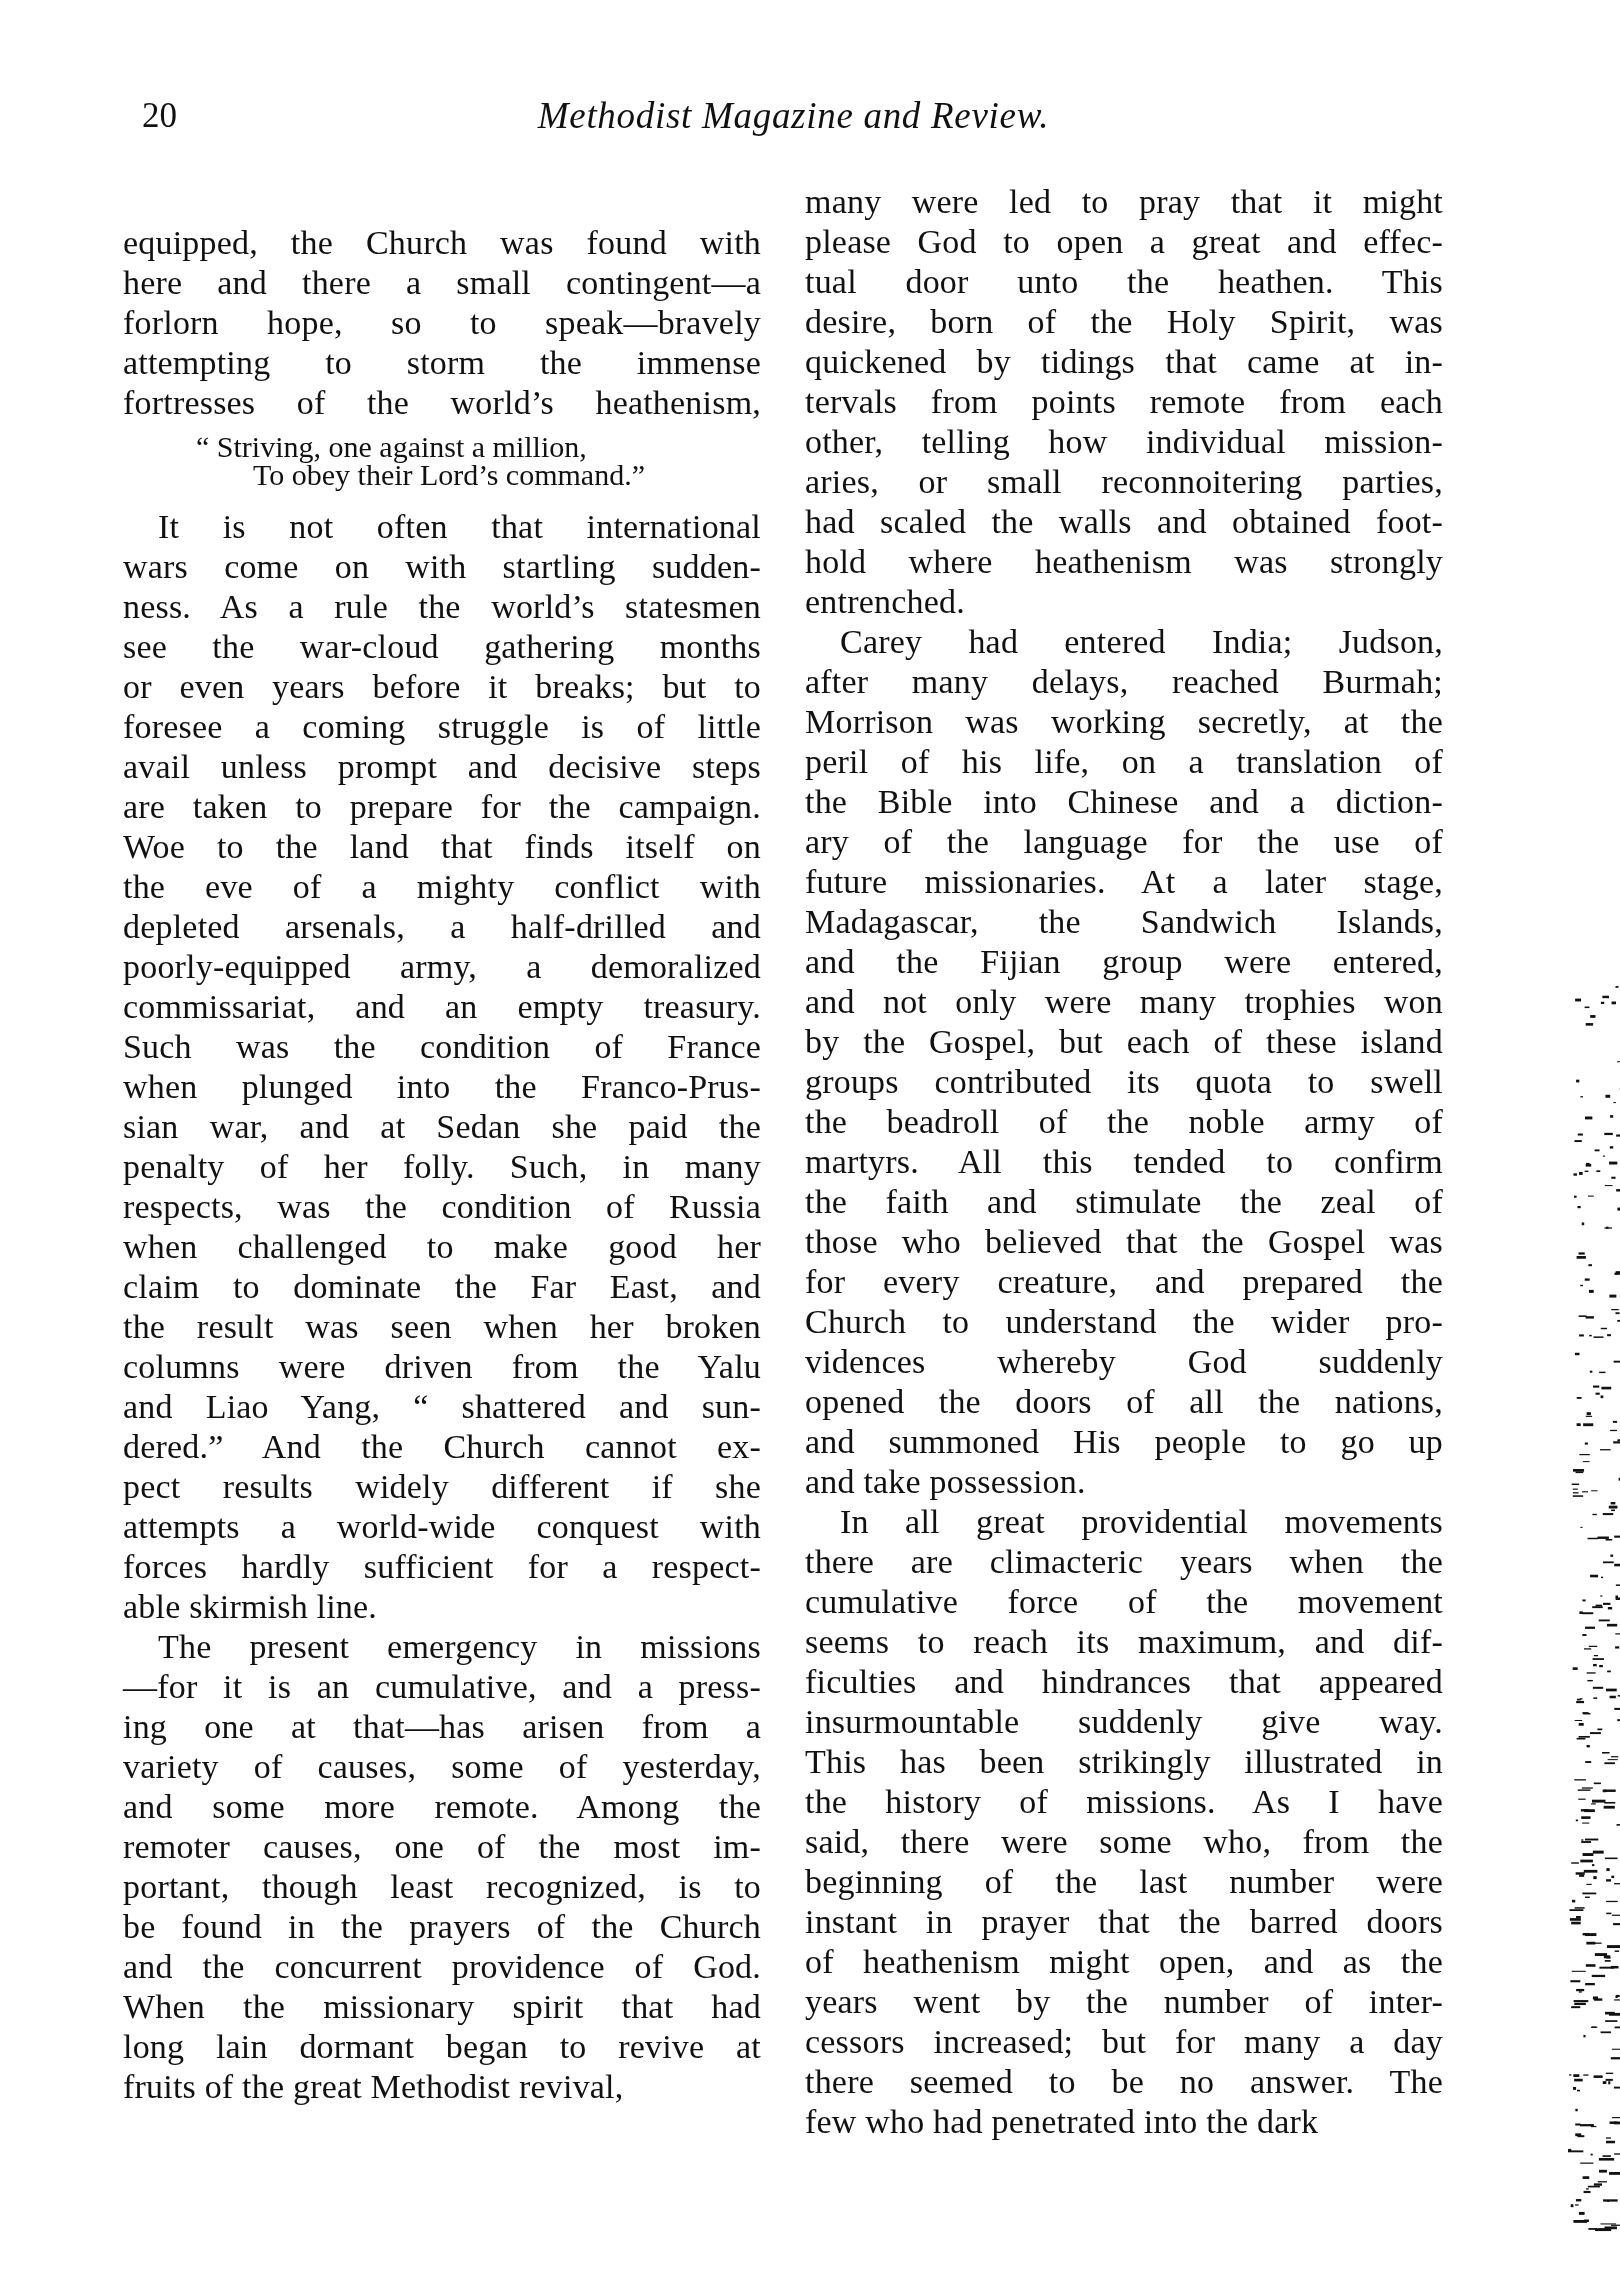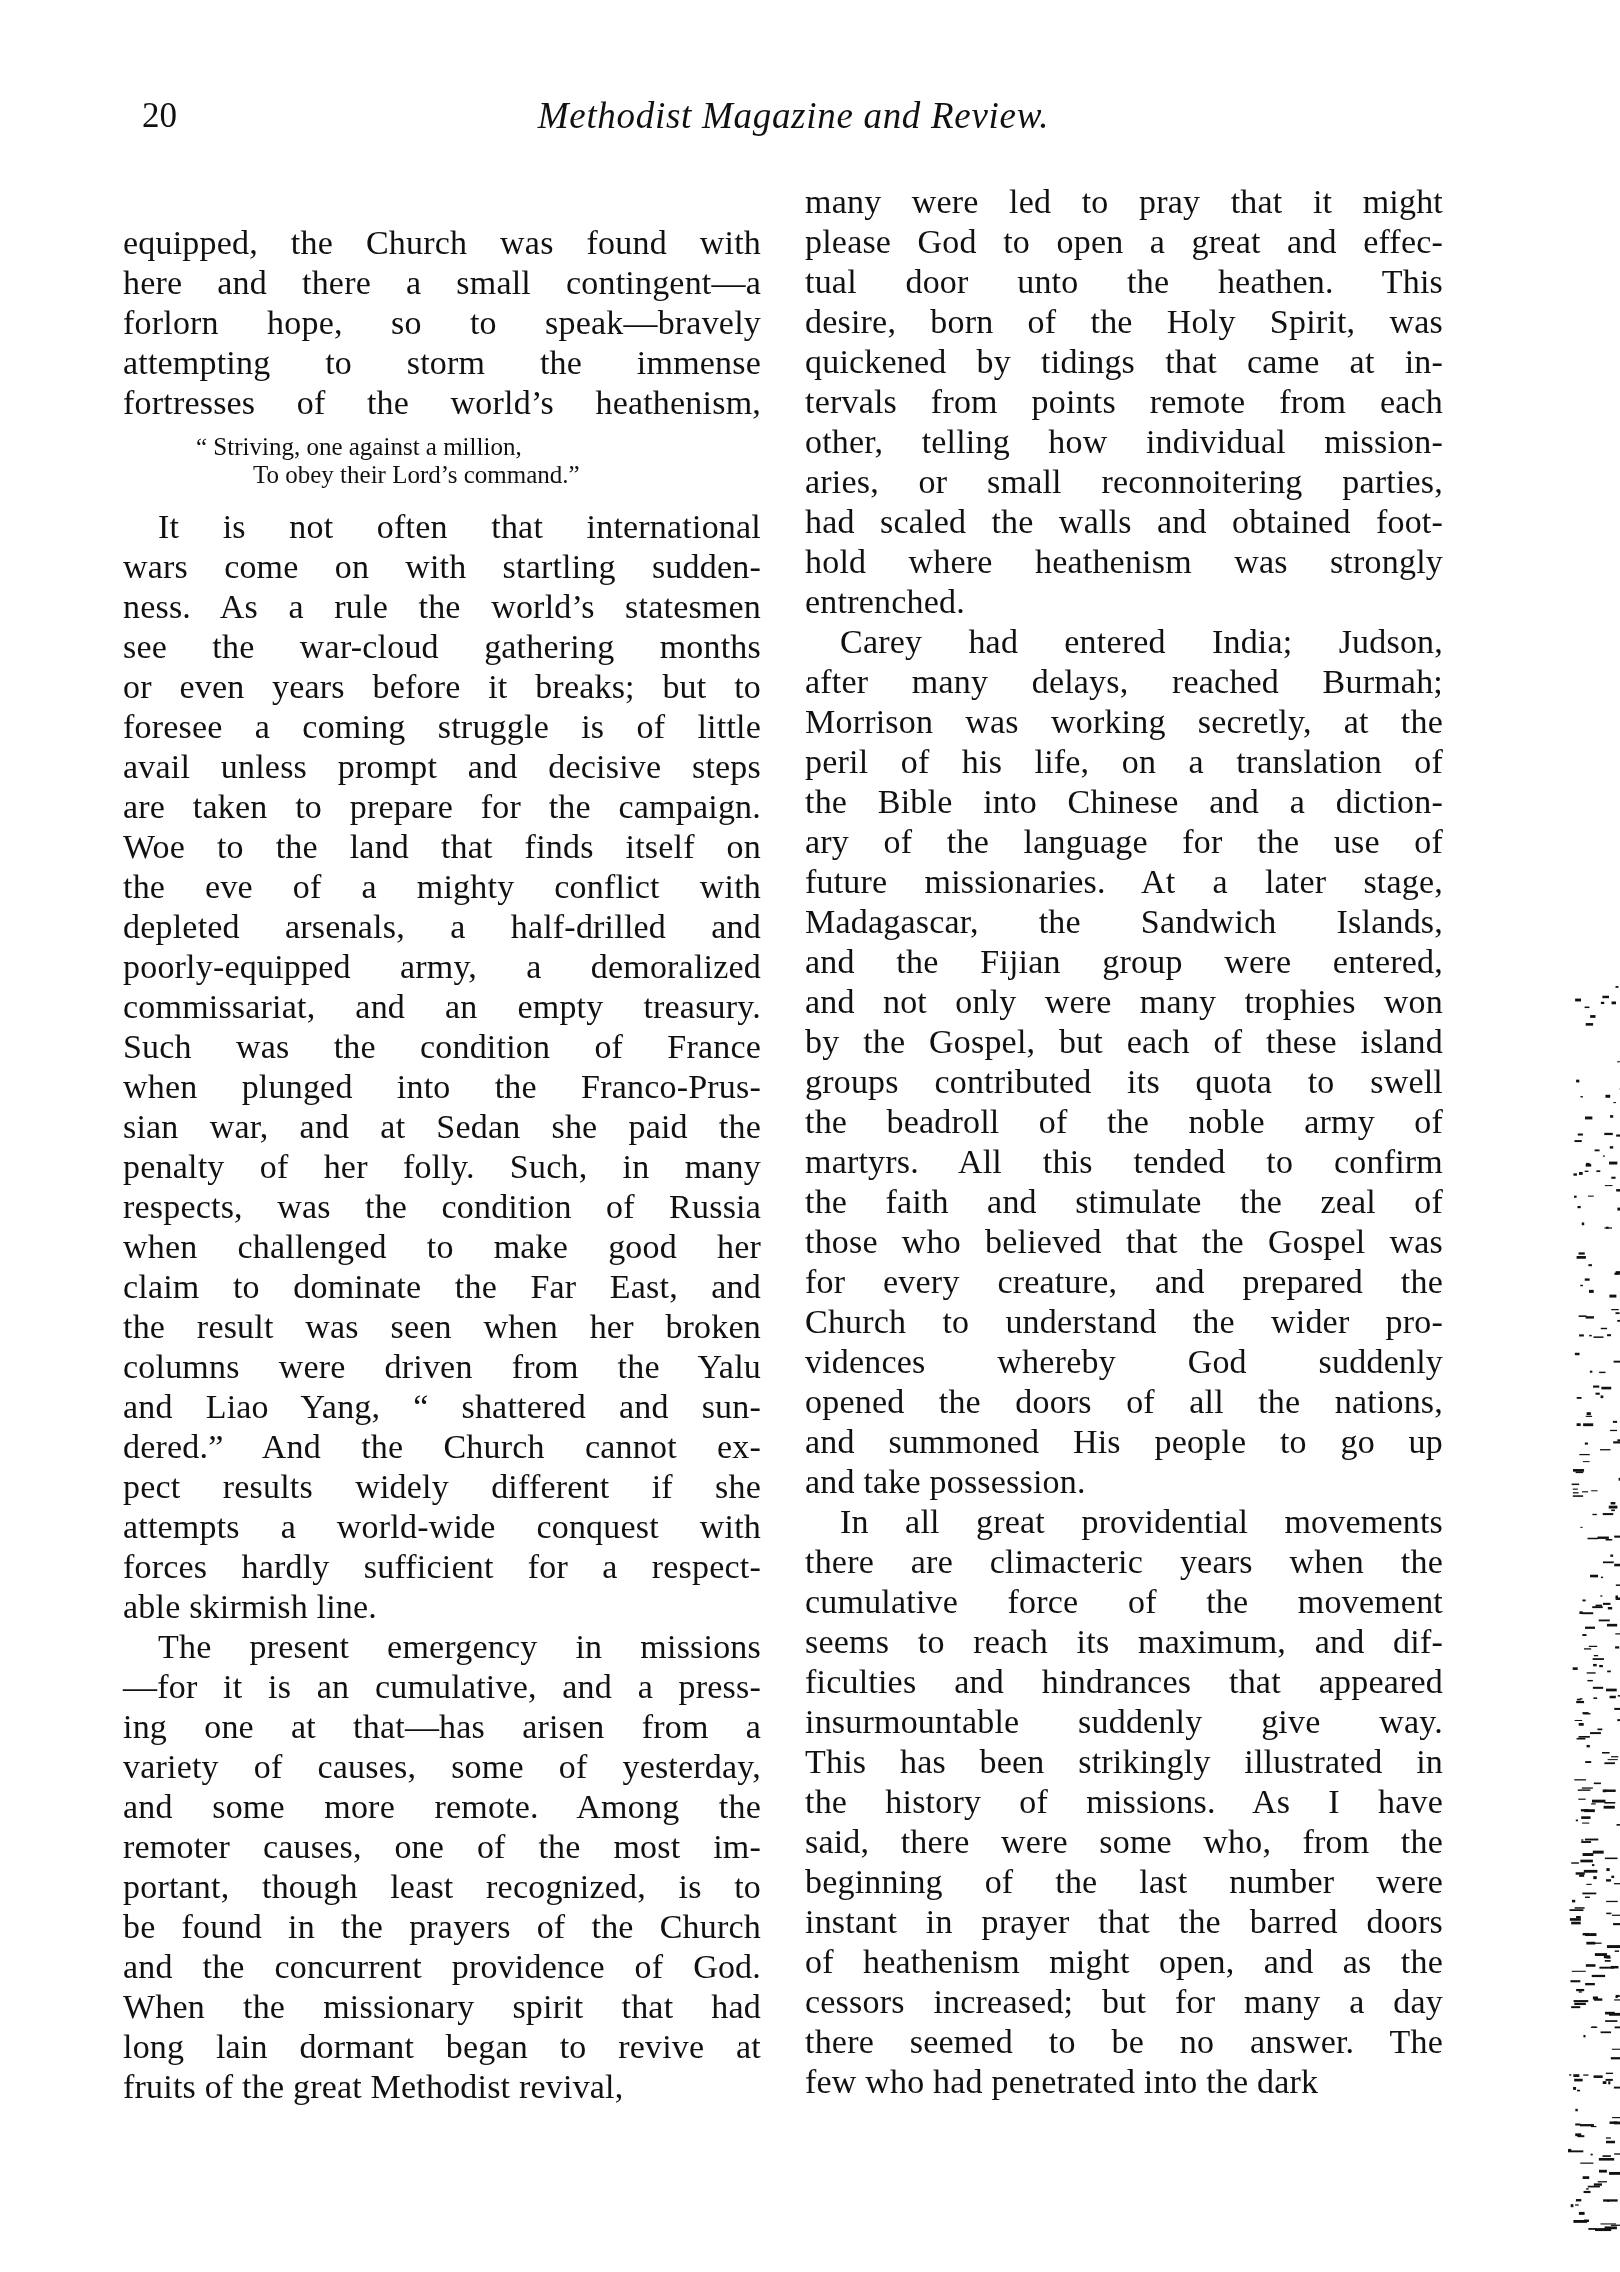--- a/index.html
+++ b/index.html
@@ -8,21 +8,21 @@
   .page-number { position: absolute; left: 142px; top: 95px; font-size: 35px; line-height: 41px; }
   .running-head { position: absolute; left: 0; width: 1587px; top: 95px; text-align: center;
                   font-size: 37px; line-height: 41px; font-style: italic; letter-spacing: 0.7px; }
   .column { position: absolute; top: 182px; width: 638px; }
   .col-left { left: 123px; margin-top: 41px; }
   .col-right { left: 805px; }
   .line { display: block; font-size: 34px; line-height: 40px; height: 40px; white-space: nowrap;
           text-align: justify; text-align-last: justify; letter-spacing: 0.2px; }
   .line.last { text-align-last: left; }
   .line.indent { padding-left: 35px; }
-  .verse { margin: 9.5px 0 17.6px 0; font-size: 25px; line-height: 28.5px; }
+  .verse { margin: 9.5px 0 17.6px 0; font-size: 30px; line-height: 28.5px; }
   .verse .vline { display: block; white-space: nowrap; }
   .verse .v1 { padding-left: 73px; }
   .verse .v2 { padding-left: 130px; }
   .scan-noise { position: absolute; left: 1547px; top: 984px; width: 74px; height: 1255px; }
 </style>
 </head>
 <body>
 
 <div class="page-number">20</div>
 <div class="running-head">Methodist Magazine and Review.</div>
@@ -123,20 +123,21 @@
       <span class="line">cumulative force of the movement</span>
       <span class="line">seems to reach its maximum, and dif-</span>
       <span class="line">ficulties and hindrances that appeared</span>
       <span class="line">insurmountable suddenly give way.</span>
       <span class="line">This has been strikingly illustrated in</span>
       <span class="line">the history of missions.  As I have</span>
       <span class="line">said, there were some who, from the</span>
       <span class="line">beginning of the last number were</span>
       <span class="line">instant in prayer that the barred doors</span>
       <span class="line">of heathenism might open, and as the</span>
+      <span class="line">years went by the number of inter-</span>
       <span class="line">cessors increased; but for many a day</span>
       <span class="line">there seemed to be no answer.  The</span>
       <span class="line last">few who had penetrated into the dark</span>
     </div>
 </div>
 
 <svg class="scan-noise" viewBox="0 0 109 1850" preserveAspectRatio="none">
     <rect x="52.2" y="907.3" width="4.7" height="2.8" fill="#111"></rect>
     <rect x="76.2" y="936.8" width="16.3" height="2.7" fill="#111"></rect>
     <rect x="49.9" y="1216.3" width="11.6" height="3.5" fill="#111"></rect>

